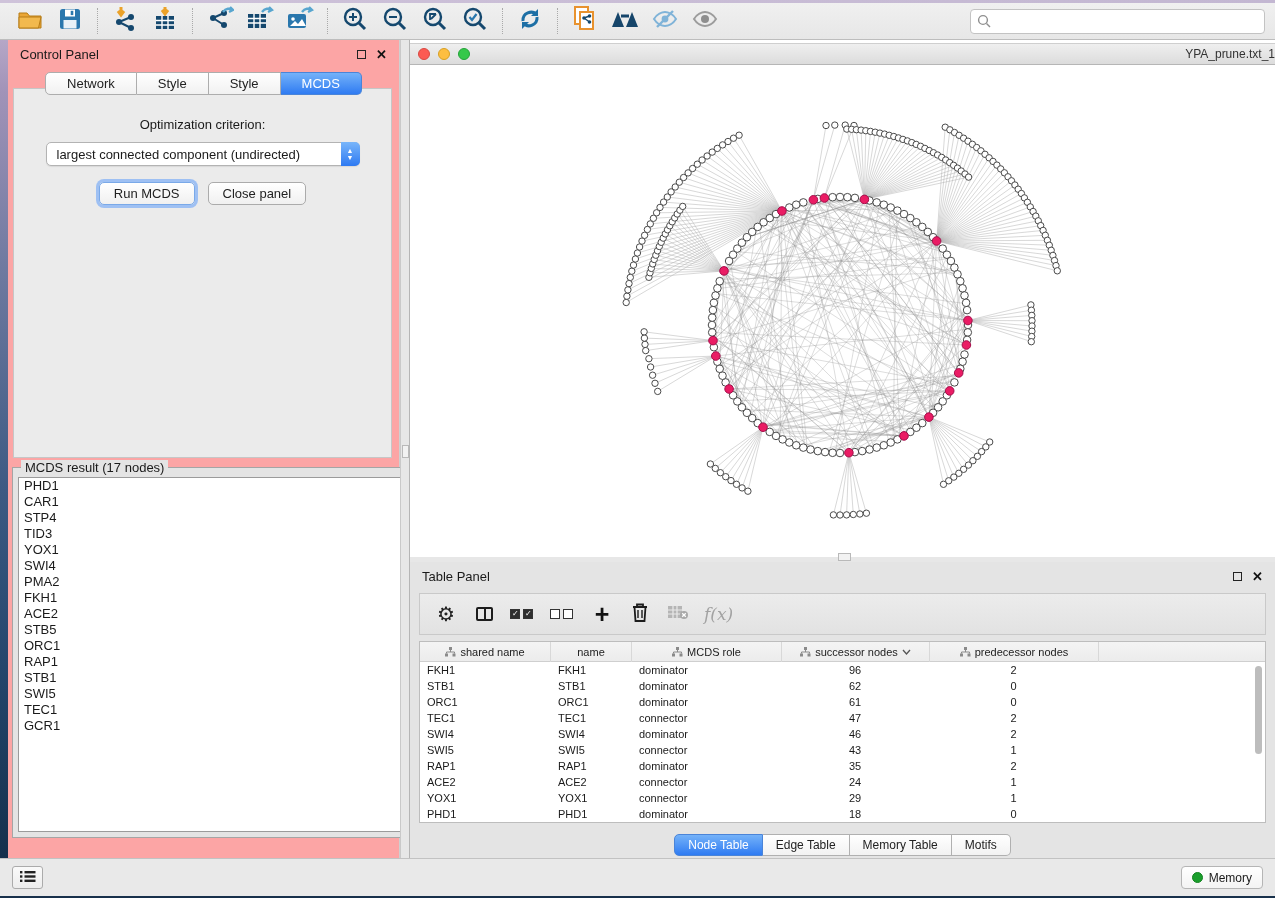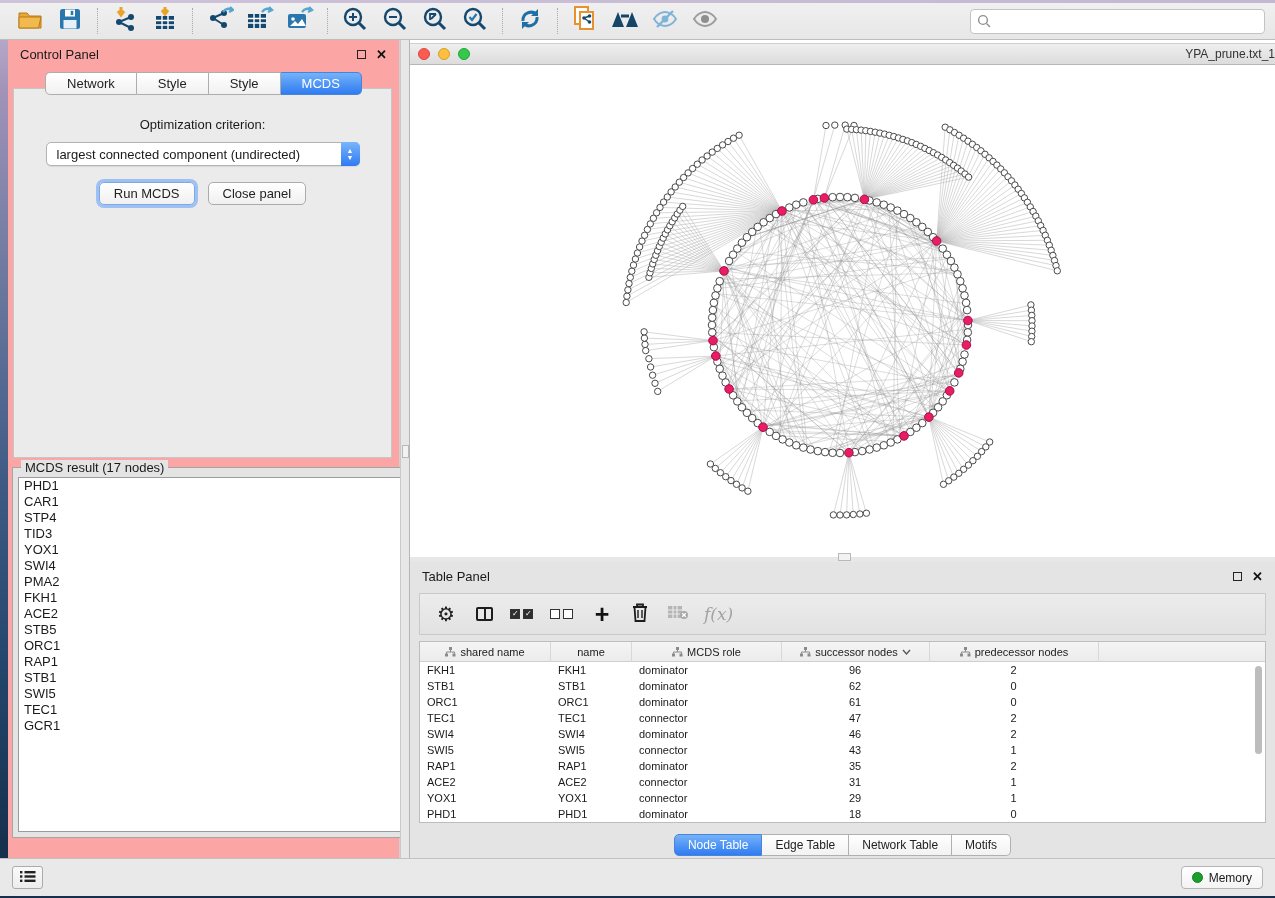--- a/index.html
+++ b/index.html
@@ -1144,21 +1144,21 @@
             <div class="cell">RAP1</div>
             <div class="cell">dominator</div>
             <div class="cell num">35</div>
             <div class="cell num">2</div>
             <div></div>
           </div>
           <div class="trow">
             <div class="cell">ACE2</div>
             <div class="cell">ACE2</div>
             <div class="cell">connector</div>
-            <div class="cell num">31</div>
+            <div class="cell num">24</div>
             <div class="cell num">1</div>
             <div></div>
           </div>
           <div class="trow">
             <div class="cell">YOX1</div>
             <div class="cell">YOX1</div>
             <div class="cell">connector</div>
             <div class="cell num">29</div>
             <div class="cell num">1</div>
             <div></div>
@@ -1172,21 +1172,21 @@
             <div></div>
           </div>
         </div>
       <div class="tscroll">
           <div class="thumb"></div>
         </div>
     </div>
     <div class="tp-tabs" id="tp-tabs">
         <button class="tabb sel">Node Table</button>
         <button class="tabb">Edge Table</button>
-        <button class="tabb">Network Table</button>
+        <button class="tabb">Memory Table</button>
         <button class="tabb">Motifs</button>
       </div>
   </div>
 </div>
 
 <div class="statusbar">
   <span class="list-btn">
     <span><svg width="16" height="13" viewBox="0 0 16 13">
           <rect x="0" y="1" width="2.4" height="2.4" fill="#222"></rect>
           <rect x="4.5" y="1" width="11" height="2.4" fill="#222"></rect>

